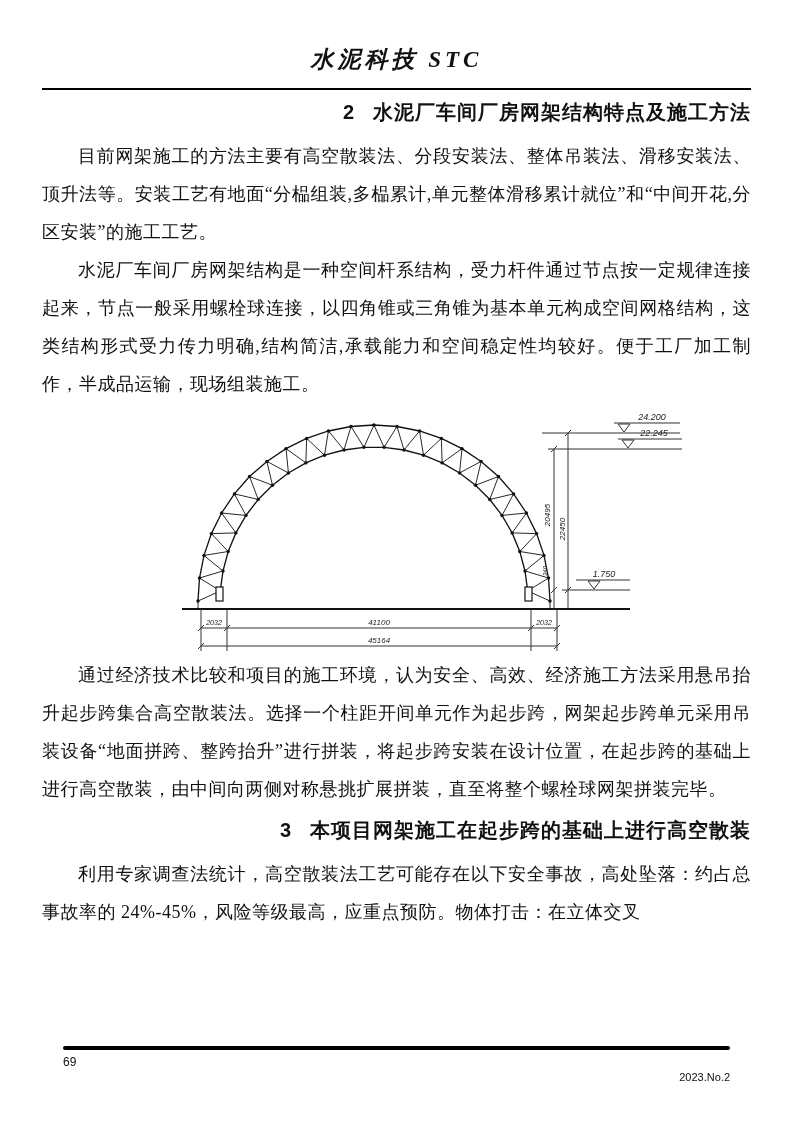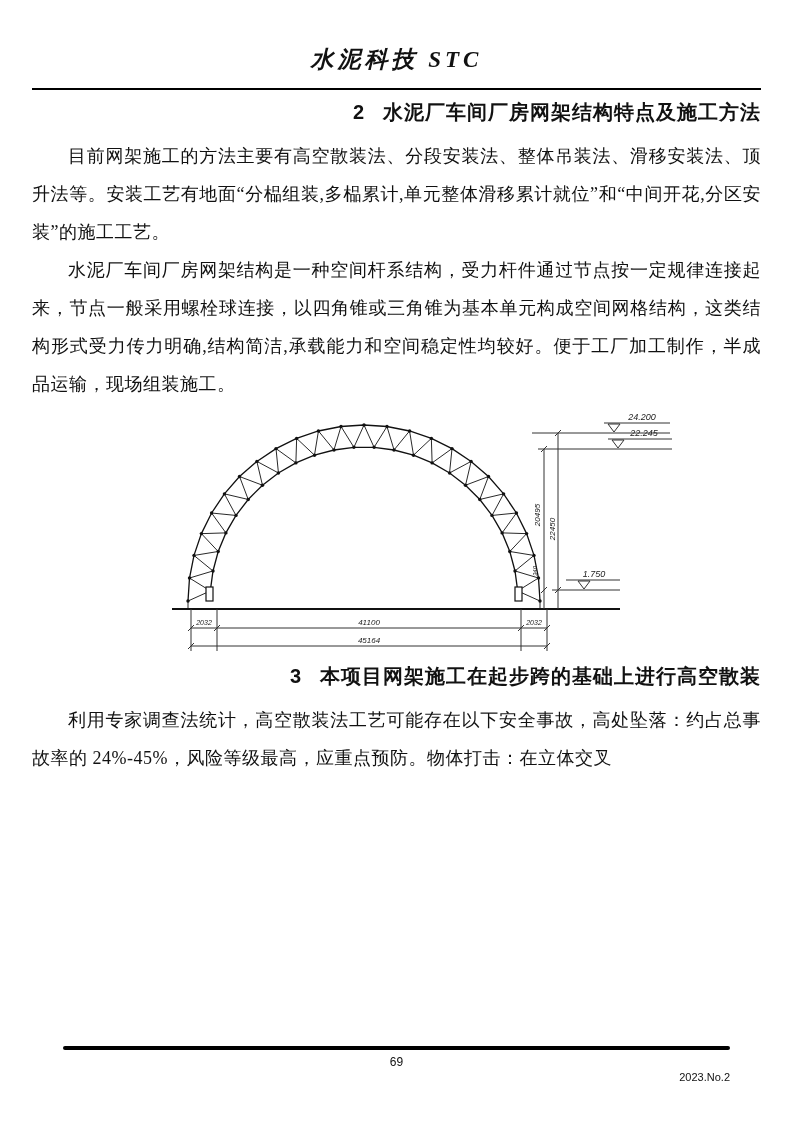--- a/index.html
+++ b/index.html
@@ -4,21 +4,21 @@
 <style>
   html,body{margin:0;padding:0;background:#ffffff;}
   .page{
     position:relative;
     width:793px;height:1122px;
     background:#ffffff;
     font-family:"Liberation Serif","DejaVu Serif",serif;
     color:#111;
     overflow:hidden;
   }
-  .content{padding:0 32px;}
+  .content{padding:0 42px;}
   .journal-title{
     margin-top:44px;
     text-align:center;
     font-size:23px;
     font-style:italic;
     font-weight:bold;
     letter-spacing:4px;
   }
   .header-rule{
     border:none;
@@ -57,21 +57,21 @@
     left:63px;right:63px;top:1046px;
   }
   .footer-rule{
     height:4px;background:#000;border-radius:2px;
   }
   .footer-row{
     position:relative;
     margin-top:5px;
     font-family:"Liberation Sans","DejaVu Sans",sans-serif;
   }
-  .page-number{display:block;text-align:center;font-size:12px;}
+  .page-number{display:block;font-size:12px;}
   .issue{position:absolute;right:0;top:16px;font-size:11px;}
 </style>
 </head>
 <body>
 
 <div class="page">
   <div class="content">
 
     <div class="journal-title">水泥科技 STC</div>
     <hr class="header-rule">
@@ -245,20 +245,21 @@
           <line x1="24" y1="240" x2="30" y2="234"></line>
           <line x1="380" y1="240" x2="386" y2="234"></line>
         </g>
         <text class="dimtxt" font-size="7" text-anchor="middle" x="40" y="216">2032</text>
         <text class="dimtxt" font-size="8" text-anchor="middle" x="205" y="216">41100</text>
         <text class="dimtxt" font-size="7" text-anchor="middle" x="370" y="216">2032</text>
         <text class="dimtxt" font-size="8" text-anchor="middle" x="205" y="234">45164</text>
       </svg>
     </div>
 
+    <p class="body">通过经济技术比较和项目的施工环境，认为安全、高效、经济施工方法采用悬吊抬升起步跨集合高空散装法。选择一个柱距开间单元作为起步跨，网架起步跨单元采用吊装设备“地面拼跨、整跨抬升”进行拼装，将起步跨安装在设计位置，在起步跨的基础上进行高空散装，由中间向两侧对称悬挑扩展拼装，直至将整个螺栓球网架拼装完毕。</p>
 
     <h2 class="sec">
       <span class="num">3</span><span>本项目网架施工在起步跨的基础上进行高空散装</span>
     </h2>
 
     <p class="body">利用专家调查法统计，高空散装法工艺可能存在以下安全事故，高处坠落：约占总事故率的 24%-45%，风险等级最高，应重点预防。物体打击：在立体交叉</p>
   </div>
 
   <div class="footer">
     <div class="footer-rule"></div>

